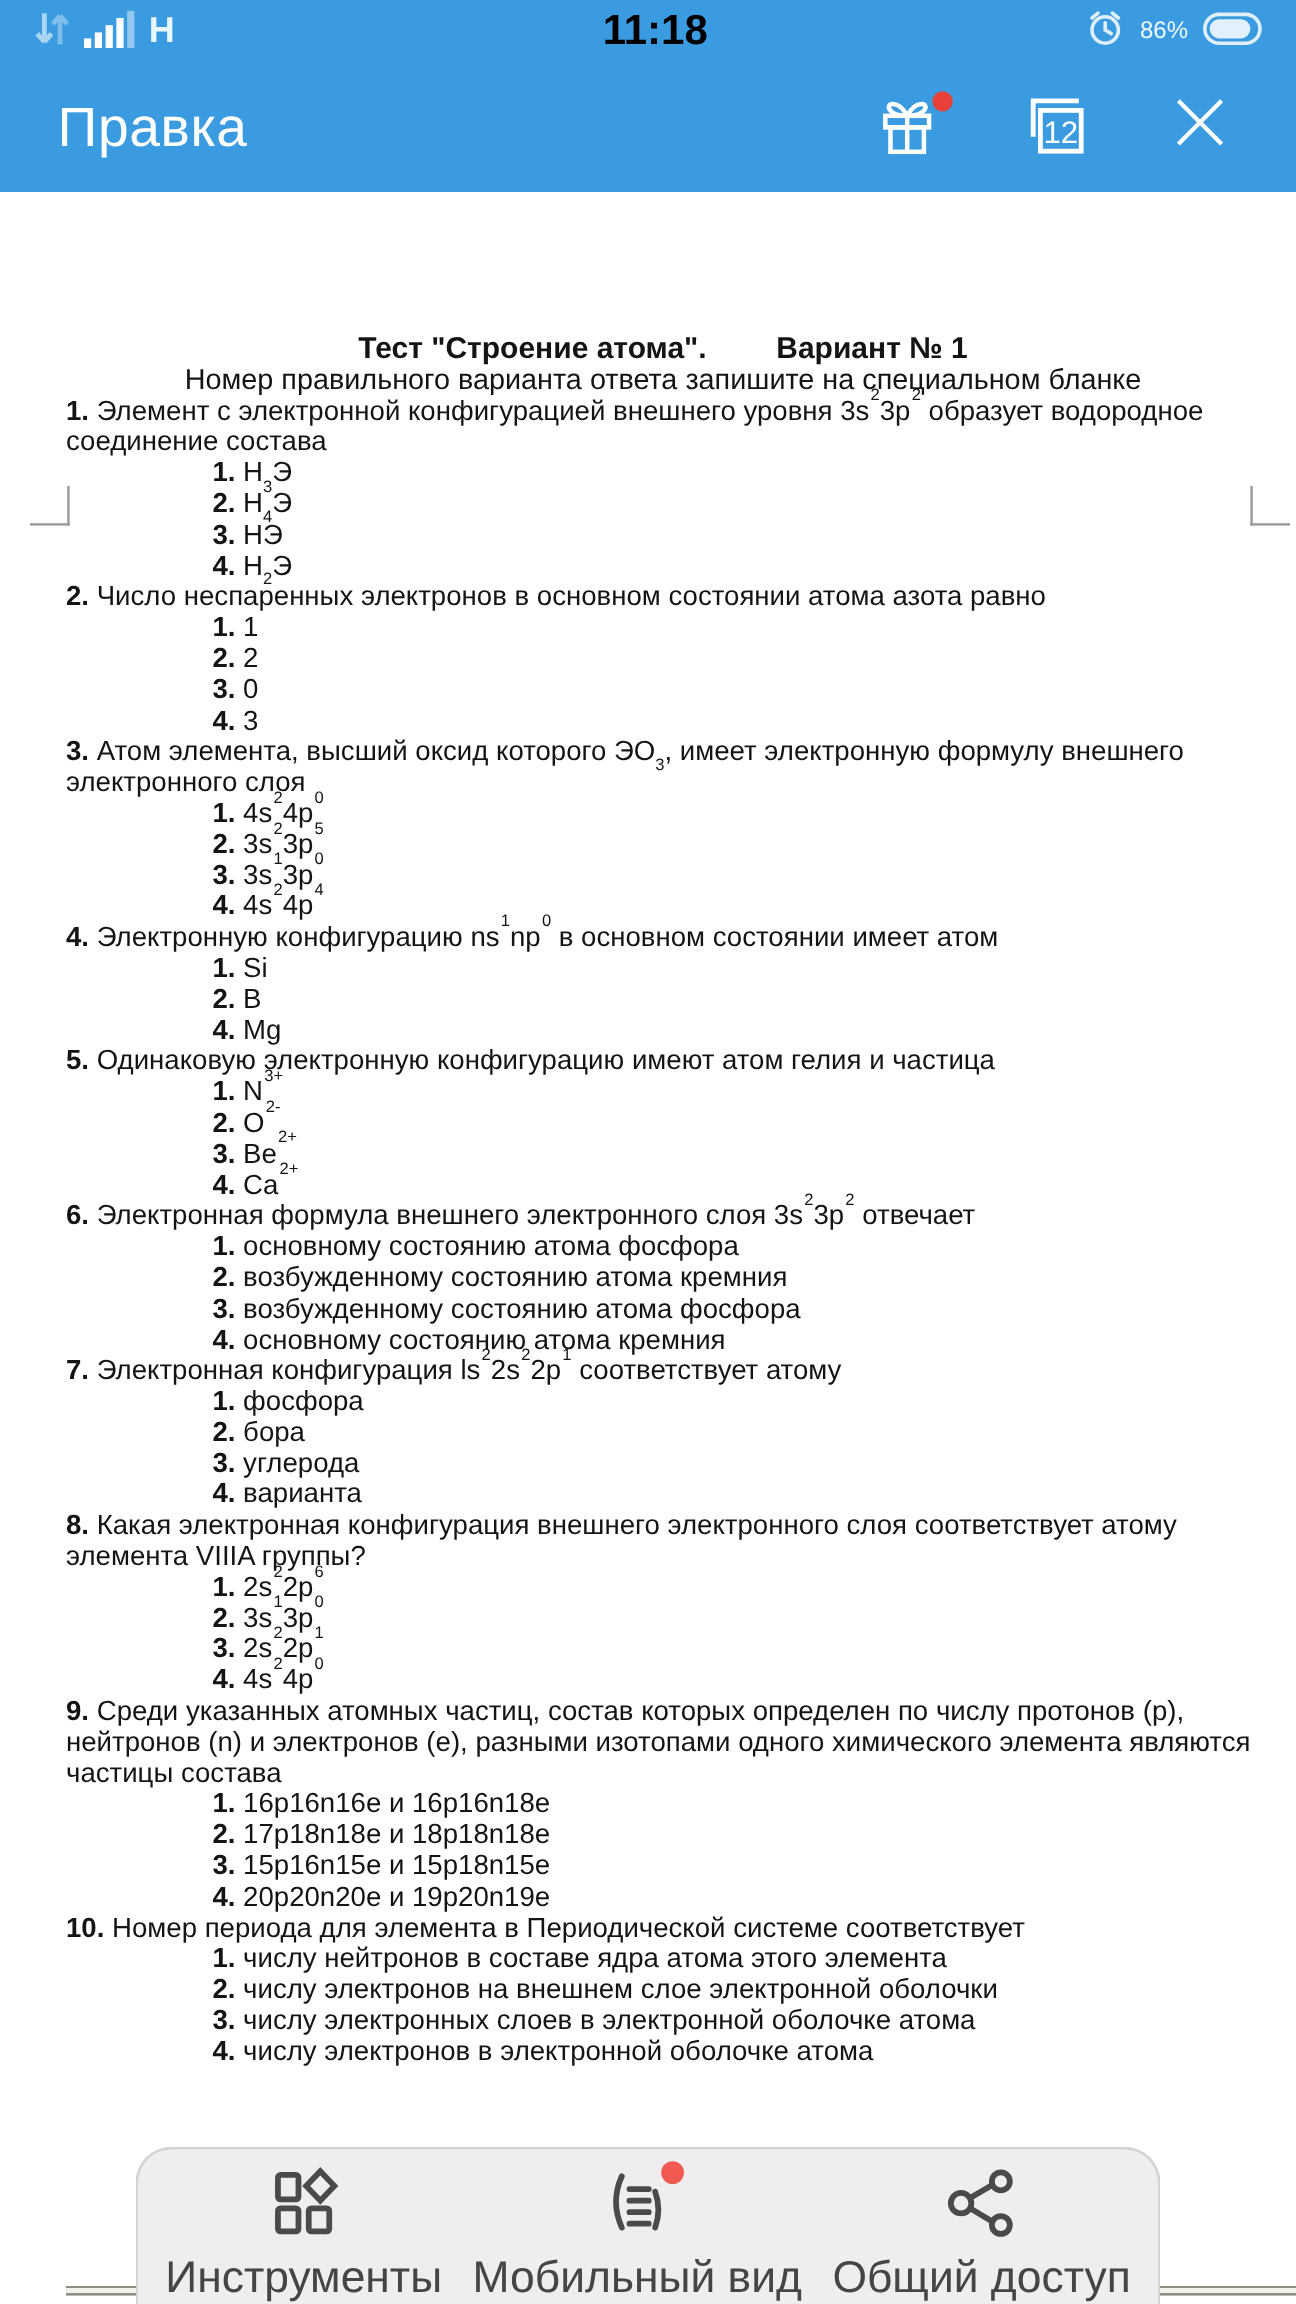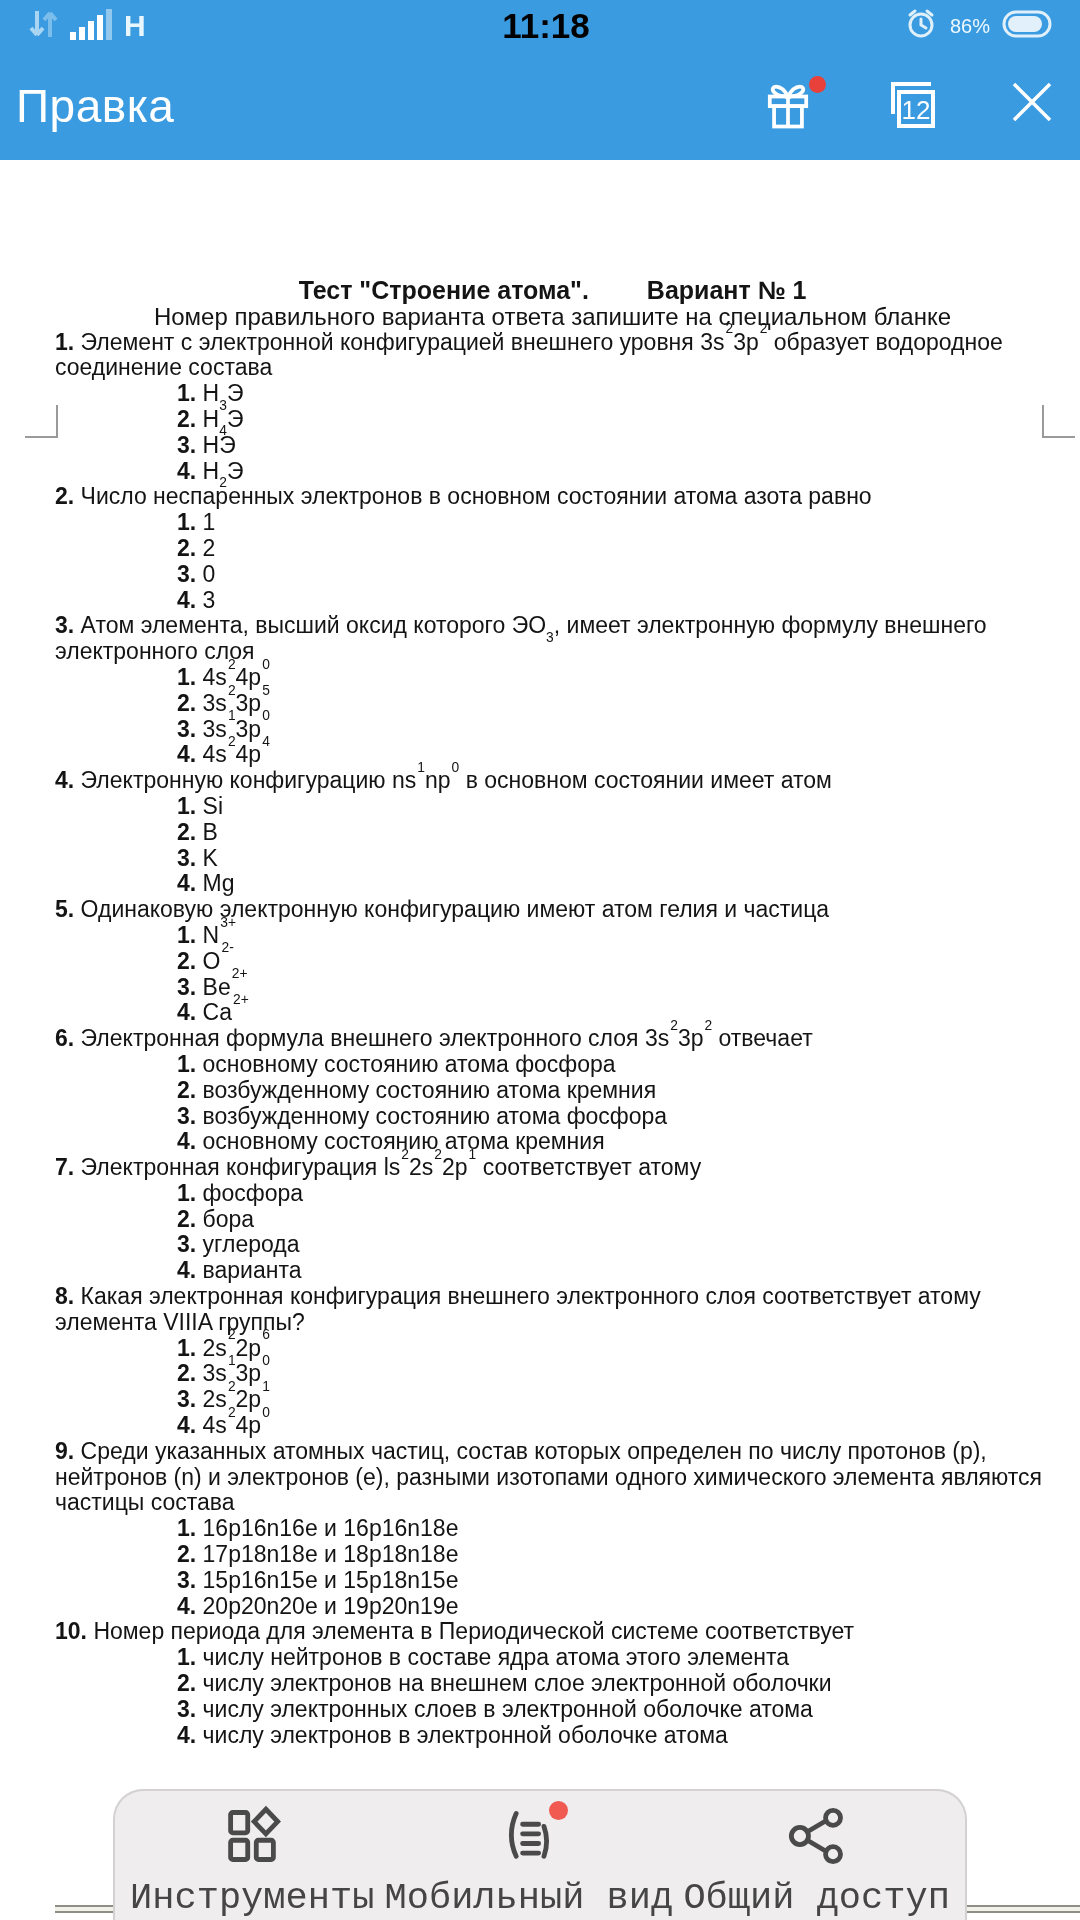--- a/index.html
+++ b/index.html
@@ -8,21 +8,21 @@
 
   
   .topbar { background:#3a9be0; width:1080px; }
   .status-bar { height:52px; display:flex; align-items:center; padding:0 26px; color:#f2fbff; position:relative; }
   .sb-left { display:flex; align-items:center; gap:10px; }
   .sb-net-type { font-size:30px; font-weight:700; color:#e8f6ff; }
   .sb-time { position:absolute; left:12px; right:0; text-align:center; font-size:35px; font-weight:700; color:#000000; }
   .sb-right { margin-left:auto; display:flex; align-items:center; gap:12px; z-index:1; }
   .sb-batt-text { font-size:20px; font-weight:400; color:#eef9ff; }
 
-  .app-header { height:108px; display:flex; align-items:center; padding:0 16px; position:relative; }
+  .app-header { height:108px; display:flex; align-items:center; padding:0 48px; position:relative; }
   .app-header::after { content:""; position:absolute; left:0; right:0; bottom:-8px; height:8px;
     background:linear-gradient(#2f87c6aa,#ffffff00); }
   .app-title { color:#ffffff; font-size:46px; font-weight:400; letter-spacing:0.5px; }
   .hdr-actions { margin-left:auto; display:flex; align-items:center; gap:58px; }
   .hdr-btn { position:relative; width:64px; height:64px; display:flex; justify-content:center; }
   .red-dot { position:absolute; width:17px; height:17px; border-radius:50%; background:#e8403a; top:2px; right:-6px; }
 
   
   .document { position:relative; width:1080px; background:#ffffff; padding-top:100px; }
   .corner { position:absolute; width:33px; height:33px; }
@@ -39,21 +39,21 @@
   sup { font-size:60%; line-height:0; position:relative; top:-0.55em; margin-left:1px; }
   sub { font-size:60%; line-height:0; position:relative; top:0.2em; }
 
   .doc-divider { position:absolute; left:55px; right:0; top:1745px; height:8px;
     background:linear-gradient(#8f8f85 0 2px,#f2f2ea 2px 6px,#8f8f85 6px 8px); }
 
   
   .toolbar { position:absolute; left:113px; top:1789px; width:854px; height:140px;
     background:#efedee; border:2px solid #d3d1d2; border-bottom:none; border-radius:30px 30px 0 0;
     display:flex; justify-content:space-around; align-items:flex-start; padding:14px 10px 0; }
-  .tb-item { display:flex; flex-direction:column; align-items:center; gap:10px;font-family:Liberation Mono, monospace; }
+  .tb-item { display:flex; flex-direction:column; align-items:center; gap:10px; }
   .tb-icon { position:relative; width:62px; height:62px; display:flex; align-items:center; justify-content:center; }
   .tb-label { font-size:37px; color:#454545; }
   .tb-dot { position:absolute; width:19px; height:19px; border-radius:50%; background:#f05a50; top:-4px; right:-8px; }
 </style>
 </head>
 <body>
 
 <div class="topbar">
 
   <div class="status-bar">
@@ -175,21 +175,20 @@
   <div class="option"><span class="opt-num">4.</span> <span class="opt-body">4s<sup>2</sup>4p<sup>4</sup></span></div>
 </div>
 
   <div class="question">
     <div class="q-text"><span class="q-num">4.</span> <span class="q-body">Электронную конфигурацию ns<sup>1</sup>np<sup>0</sup> в основном состоянии имеет атом</span></div>
 
   <div class="option"><span class="opt-num">1.</span> <span class="opt-body">Si</span></div>
 
   <div class="option"><span class="opt-num">2.</span> <span class="opt-body">B</span></div>
 
-  <div class="option"><span class="opt-num">3.</span> <span class="opt-body">K</span></div>
 
   <div class="option"><span class="opt-num">4.</span> <span class="opt-body">Mg</span></div>
 </div>
 
   <div class="question">
     <div class="q-text"><span class="q-num">5.</span> <span class="q-body">Одинаковую электронную конфигурацию имеют атом гелия и частица</span></div>
 
   <div class="option"><span class="opt-num">1.</span> <span class="opt-body">N<sup>3+</sup></span></div>
 
   <div class="option"><span class="opt-num">2.</span> <span class="opt-body">O<sup>2-</sup></span></div>

